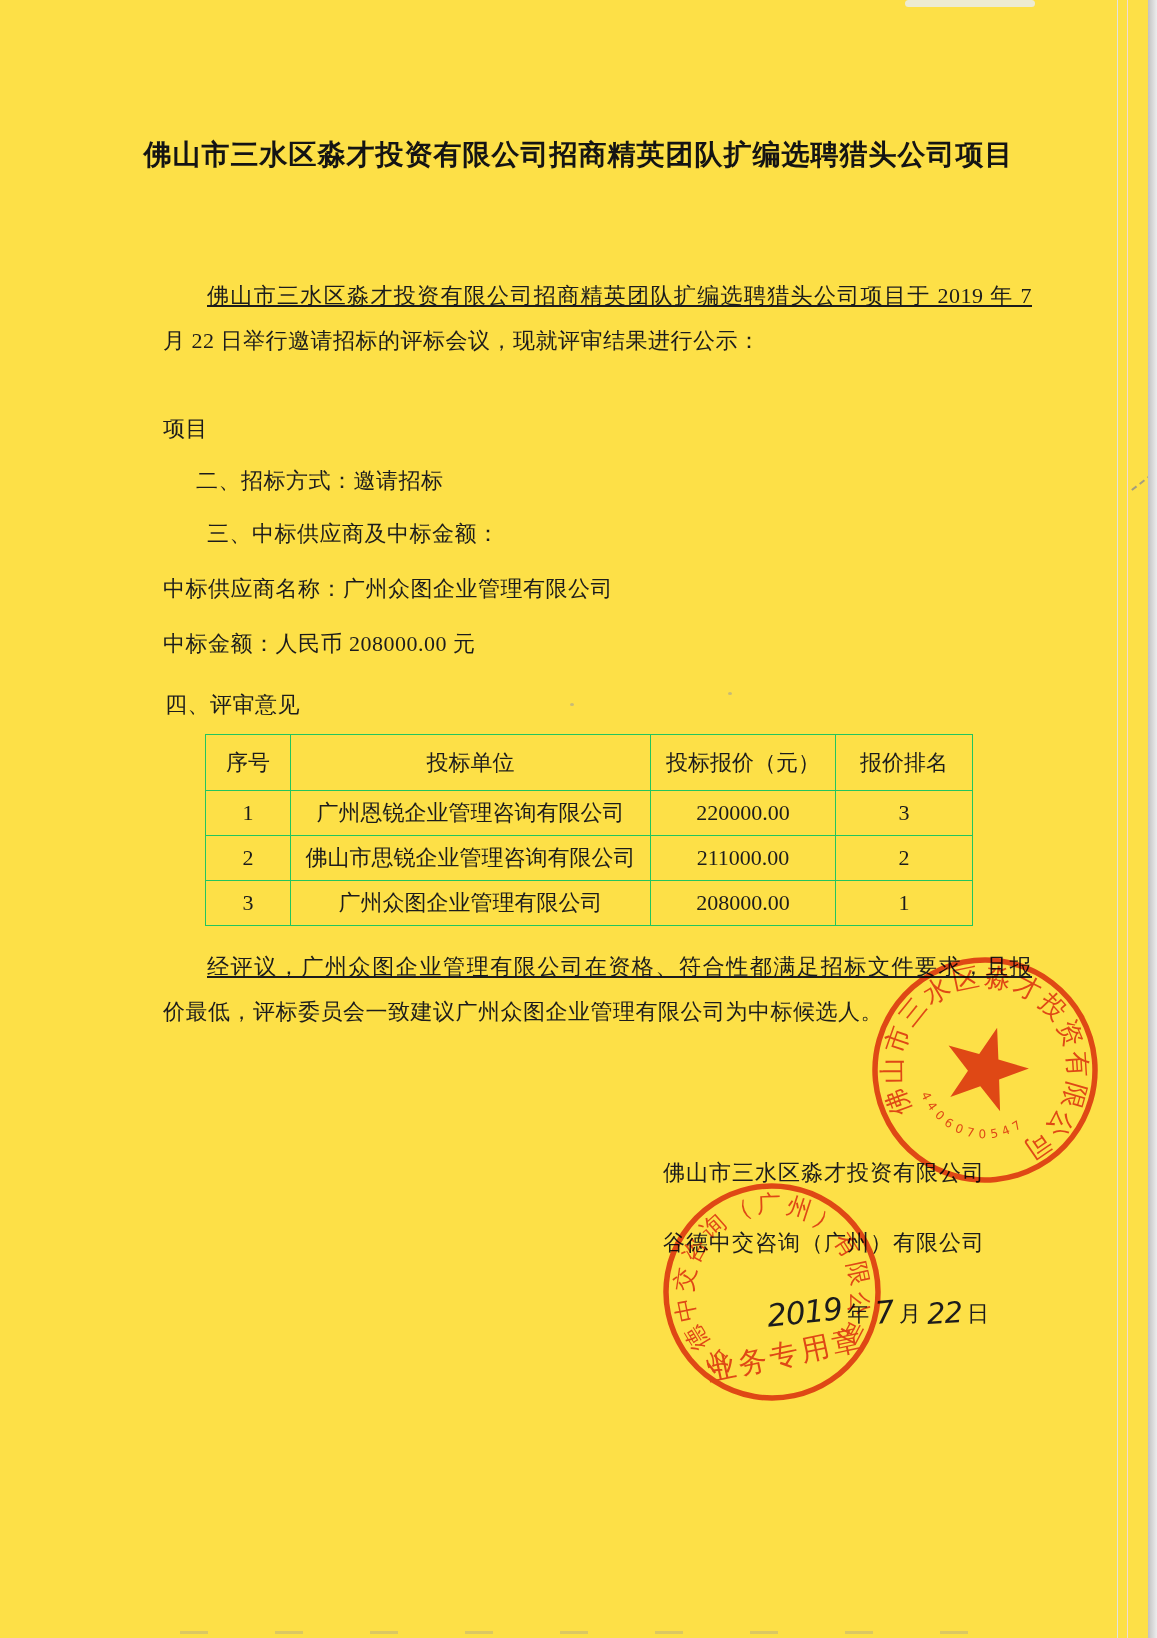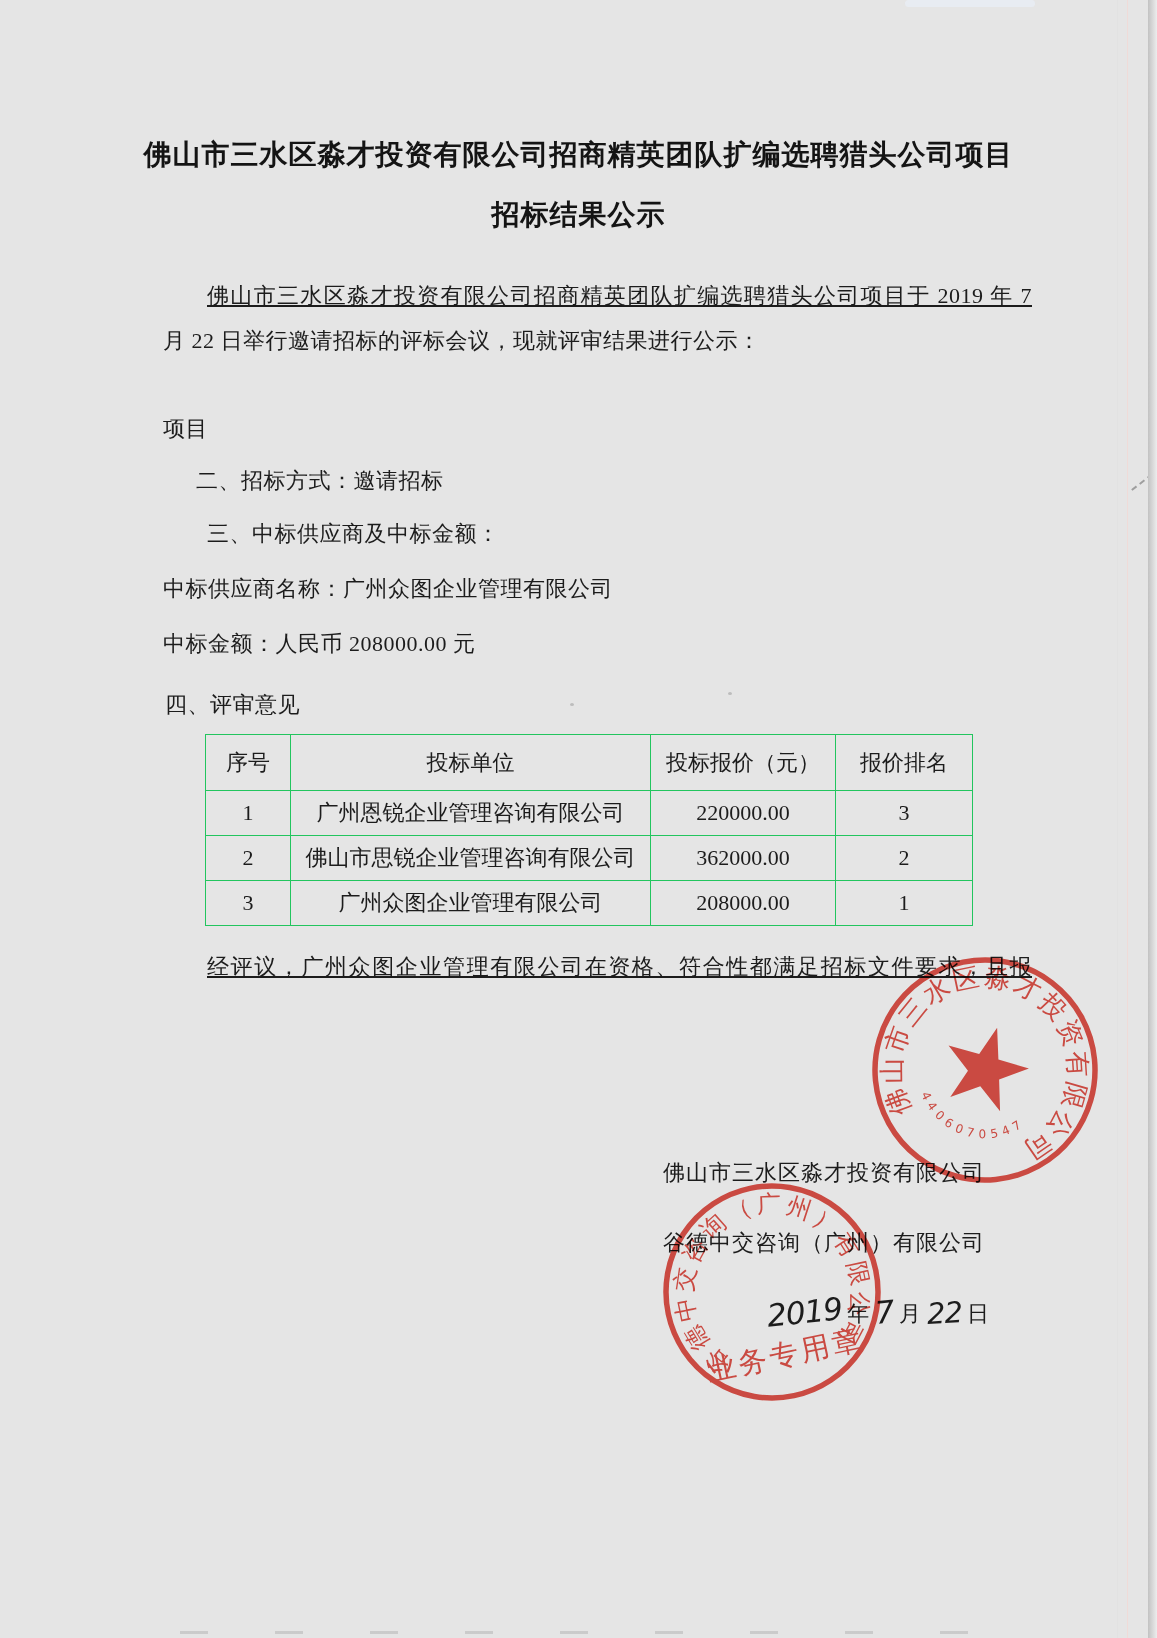--- a/index.html
+++ b/index.html
@@ -1,17 +1,17 @@
 <!DOCTYPE html>
 <html><head>
 <meta charset="utf-8">
 <style>
   html,body{margin:0;padding:0;background:#ffffff;}
   .page{
-    position:relative;width:1157px;height:1638px;background:#e5e5e5;overflow:hidden;
+    position:relative;width:1157px;height:1638px;background:#fde047;overflow:hidden;
     font-family:"Liberation Serif","DejaVu Serif",serif;color:#1c1c1c;
   }
   .line{position:absolute;font-size:22px;white-space:nowrap;letter-spacing:0.5px;}
   .just{white-space:normal;text-align:justify;text-align-last:justify;text-decoration:underline;}
   .title{
     position:absolute;left:0;width:1157px;text-align:center;
     font-family:"Liberation Sans","DejaVu Sans",sans-serif;
     font-weight:bold;font-size:28px;letter-spacing:1px;color:#141414;
   }
   
@@ -49,21 +49,20 @@
     background:repeating-linear-gradient(to right,#9a9a9a 0 28px,transparent 28px 95px);}
   .top-smudge{left:905px;top:0;width:130px;height:7px;background:#e8edf5;border-radius:4px;opacity:.8;}
   .speck{width:4px;height:3px;background:#9c9c9c;border-radius:50%;opacity:.55;}
 </style>
 </head>
 <body>
 
 <div class="page">
 
   <div class="title" style="top:136px;">佛山市三水区淼才投资有限公司招商精英团队扩编选聘猎头公司项目</div>
-  <div class="title" style="top:196px;">招标结果公示</div>
 
   <div class="line just" style="left:207px;top:281px;width:825px;">佛山市三水区淼才投资有限公司招商精英团队扩编选聘猎头公司项目于 2019 年 7</div>
   <div class="line" style="left:163px;top:326px;">月 22 日举行邀请招标的评标会议，现就评审结果进行公示：</div>
 
   <div class="line" style="left:163px;top:414px;">项目</div>
   <div class="line" style="left:196px;top:466px;">二、招标方式：邀请招标</div>
   <div class="line" style="left:163px;top:574px;">中标供应商名称：广州众图企业管理有限公司</div>
   <div class="line" style="left:207px;top:519px;">三、中标供应商及中标金额：</div>
   <div class="line" style="left:163px;top:629px;">中标金额：人民币 208000.00 元</div>
   <div class="line" style="left:165px;top:690px;">四、评审意见</div>
@@ -86,33 +85,34 @@
     <tbody>
       <tr>
         <td>1</td>
         <td>广州恩锐企业管理咨询有限公司</td>
         <td>220000.00</td>
         <td>3</td>
       </tr>
       <tr>
         <td>2</td>
         <td>佛山市思锐企业管理咨询有限公司</td>
-        <td>362000.00</td>
+        <td>211000.00</td>
         <td>2</td>
       </tr>
       <tr>
         <td>3</td>
         <td>广州众图企业管理有限公司</td>
         <td>208000.00</td>
         <td>1</td>
       </tr>
     </tbody>
   </table>
 
   <div class="line just" style="left:207px;top:952px;width:825px;">经评议，广州众图企业管理有限公司在资格、符合性都满足招标文件要求，且报</div>
+  <div class="line" style="left:163px;top:997px;">价最低，评标委员会一致建议广州众图企业管理有限公司为中标候选人。</div>
 
   <div class="sig" style="top:1158px;">佛山市三水区淼才投资有限公司</div>
   <div class="sig" style="top:1228px;">谷德中交咨询（广州）有限公司</div>
 
   <div class="dateline">
     <span class="hw">2019</span>
     <span>年</span>
     <span class="hw">7</span>
     <span>月</span>
     <span class="hw day">22</span>

